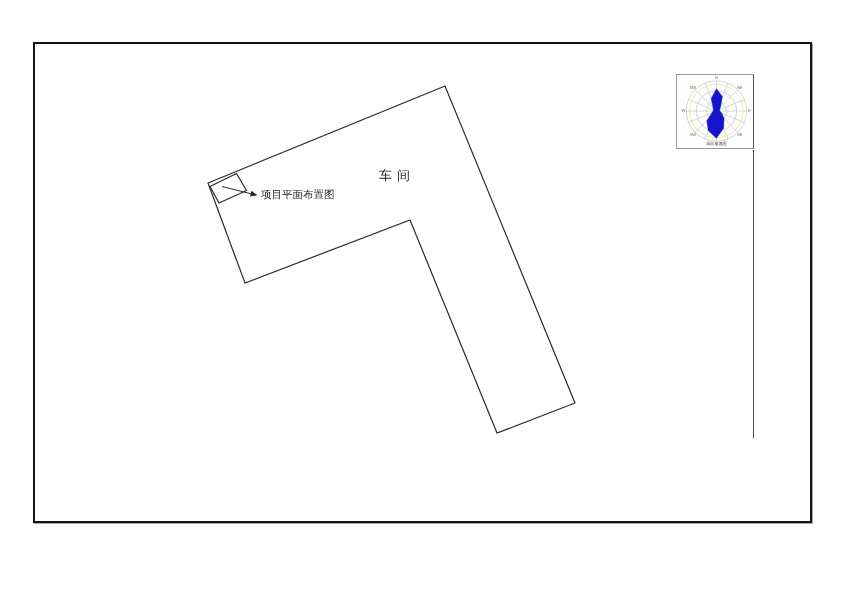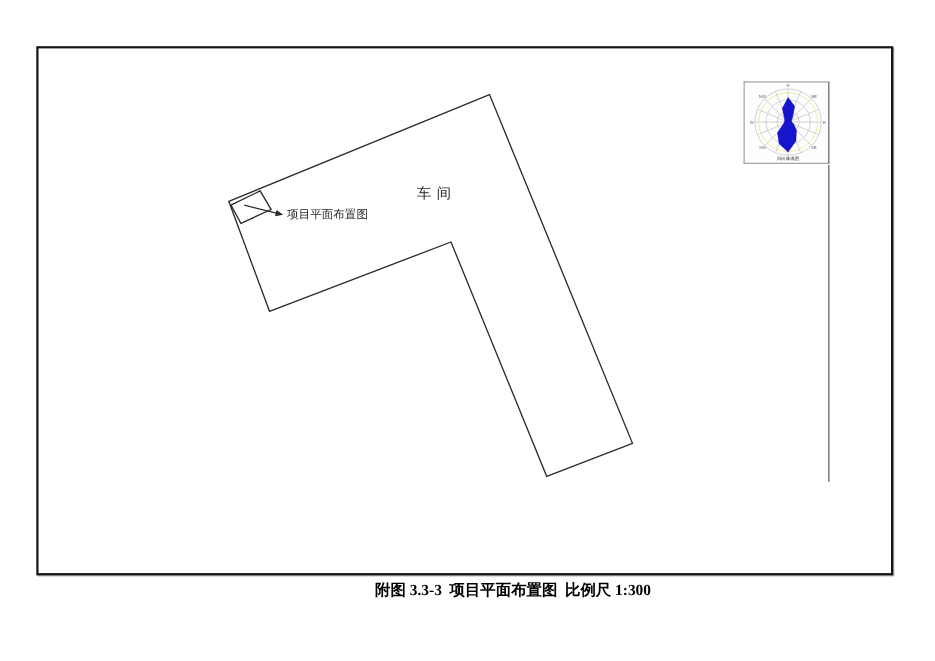--- a/index.html
+++ b/index.html
@@ -79,15 +79,14 @@
           <text x="64.54163056034261" y="62.54163056034261" fill="#6a6a6a">SE</text>
           <text x="40.50000000000001" y="72.5" fill="#6a6a6a">S</text>
           <text x="16.458369439657385" y="62.541630560342625" fill="#6a6a6a">SW</text>
           <text x="6.5" y="38.50000000000001" fill="#6a6a6a">W</text>
           <text x="16.45836943965738" y="14.458369439657389" fill="#6a6a6a">NW</text>
         </g>
       <text id="wr-caption" x="40.5" y="72" font-size="4.2" fill="#444" text-anchor="middle">风向玫瑰图</text>
     </svg>
   </div>
 
-  <div id="figure-caption">附图 3.3-3  项目平面布置图  比例尺 1:300</div>
 
 </div>
 
 </body></html>

